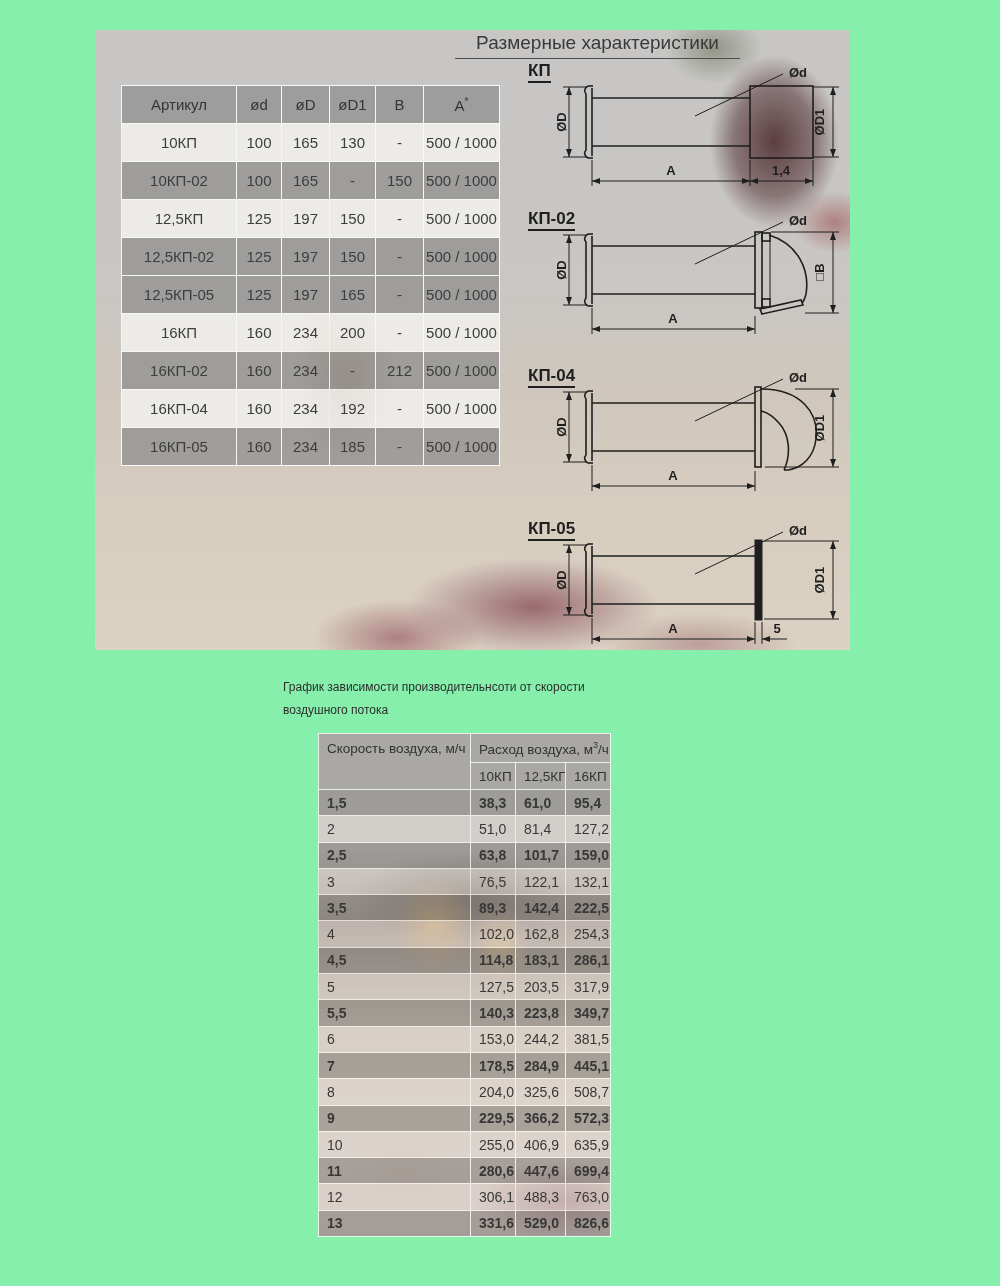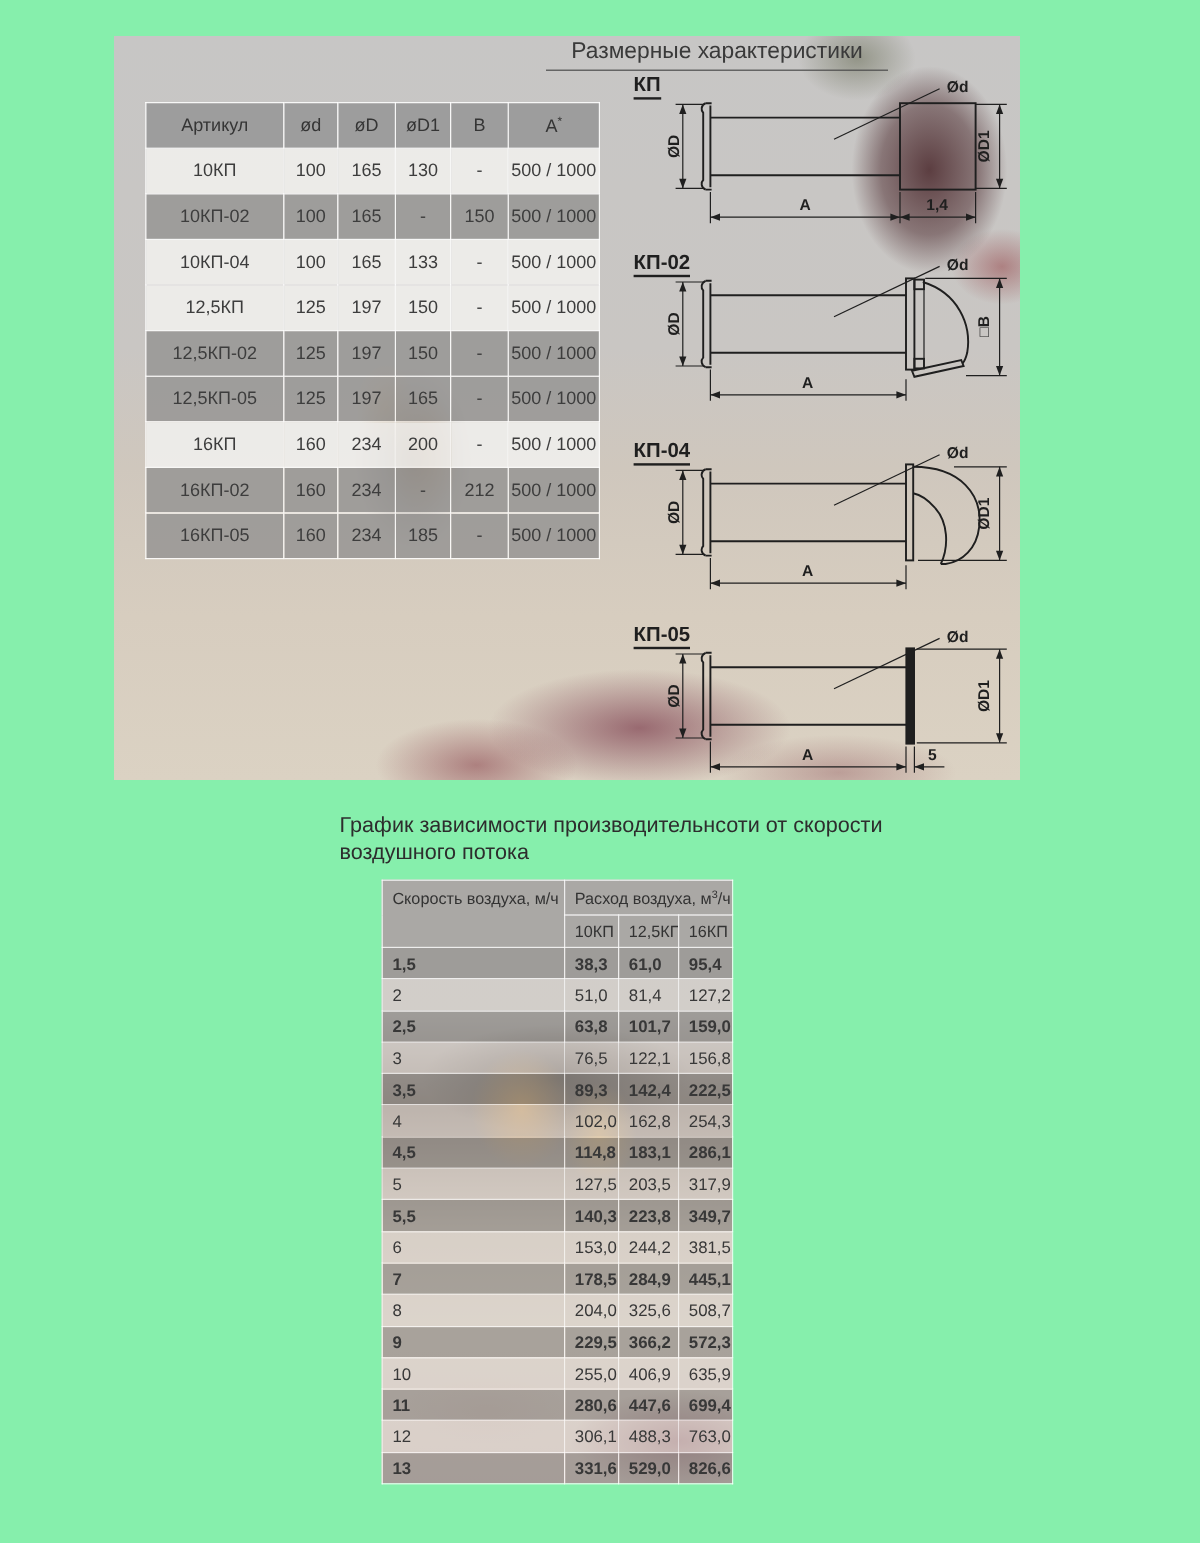--- a/index.html
+++ b/index.html
@@ -40,21 +40,21 @@
   .diagram svg{position:absolute;left:32px;top:0;width:295px;height:140px;}
   .diagram svg line,.diagram svg path,.diagram svg rect{stroke:#1f1f1f;fill:none;}
   .diagram svg .thick{stroke-width:1.6;}
   .diagram svg .thin{stroke-width:1;}
   .diagram svg polygon{fill:#1f1f1f;stroke:none;}
   .diagram svg text{font-family:"Liberation Sans","DejaVu Sans",sans-serif;
     font-size:13px;font-weight:700;fill:#1f1f1f;}
   .diagram svg .filled{fill:#1f1f1f;}
 
   
-  .sec2-title{position:absolute;left:283px;top:676px;margin:0;font-size:18px;line-height:23px;color:#2d2d2d;font-weight:400;}
+  .sec2-title{position:absolute;left:283px;top:676px;margin:0;font-size:12px;line-height:23px;color:#2d2d2d;font-weight:400;}
   .panel2{position:absolute;left:318px;top:733px;width:292px;height:503px;}
   .photo2{position:absolute;inset:0;
     background:
       radial-gradient(60px 70px at 40% 38%, rgba(250,170,60,.55), rgba(250,170,60,0) 70%),
       radial-gradient(45px 60px at 62% 42%, rgba(250,190,90,.5), rgba(250,190,90,0) 70%),
       radial-gradient(150px 60px at 50% 33%, rgba(35,25,20,.5), rgba(35,25,20,0) 75%),
       radial-gradient(130px 60px at 85% 93%, rgba(120,55,70,.6), rgba(120,55,70,0) 70%),
       radial-gradient(100px 40px at 30% 88%, rgba(200,170,160,.4), rgba(200,170,160,0) 70%),
       linear-gradient(180deg,#b9b7b6 0%,#bcb8b5 22%,#8a7a70 38%,#c9bcae 58%,#d5c9bb 75%,#cdb9b2 100%);}
   .flow-table{position:absolute;left:0;top:0;width:292px;}
@@ -110,28 +110,20 @@
           </tr>
           <tr class="dark">
             <td>10КП-02</td>
             <td>100</td>
             <td>165</td>
             <td>-</td>
             <td>150</td>
             <td>500 / 1000</td>
           </tr>
           <tr class="light">
-            <td>10КП-04</td>
-            <td>100</td>
-            <td>165</td>
-            <td>133</td>
-            <td>-</td>
-            <td>500 / 1000</td>
-          </tr>
-          <tr class="light">
             <td>12,5КП</td>
             <td>125</td>
             <td>197</td>
             <td>150</td>
             <td>-</td>
             <td>500 / 1000</td>
           </tr>
           <tr class="dark">
             <td>12,5КП-02</td>
             <td>125</td>
@@ -155,20 +147,28 @@
             <td>200</td>
             <td>-</td>
             <td>500 / 1000</td>
           </tr>
           <tr class="dark">
             <td>16КП-02</td>
             <td>160</td>
             <td>234</td>
             <td>-</td>
             <td>212</td>
+            <td>500 / 1000</td>
+          </tr>
+          <tr class="light">
+            <td>16КП-04</td>
+            <td>160</td>
+            <td>234</td>
+            <td>192</td>
+            <td>-</td>
             <td>500 / 1000</td>
           </tr>
           <tr class="dark">
             <td>16КП-05</td>
             <td>160</td>
             <td>234</td>
             <td>185</td>
             <td>-</td>
             <td>500 / 1000</td>
           </tr>
@@ -425,21 +425,21 @@
           <tr class="dark">
             <td>2,5</td>
             <td>63,8</td>
             <td>101,7</td>
             <td>159,0</td>
           </tr>
           <tr class="light">
             <td>3</td>
             <td>76,5</td>
             <td>122,1</td>
-            <td>156,8</td>
+            <td>132,1</td>
           </tr>
           <tr class="dark">
             <td>3,5</td>
             <td>89,3</td>
             <td>142,4</td>
             <td>222,5</td>
           </tr>
           <tr class="light">
             <td>4</td>
             <td>102,0</td>

